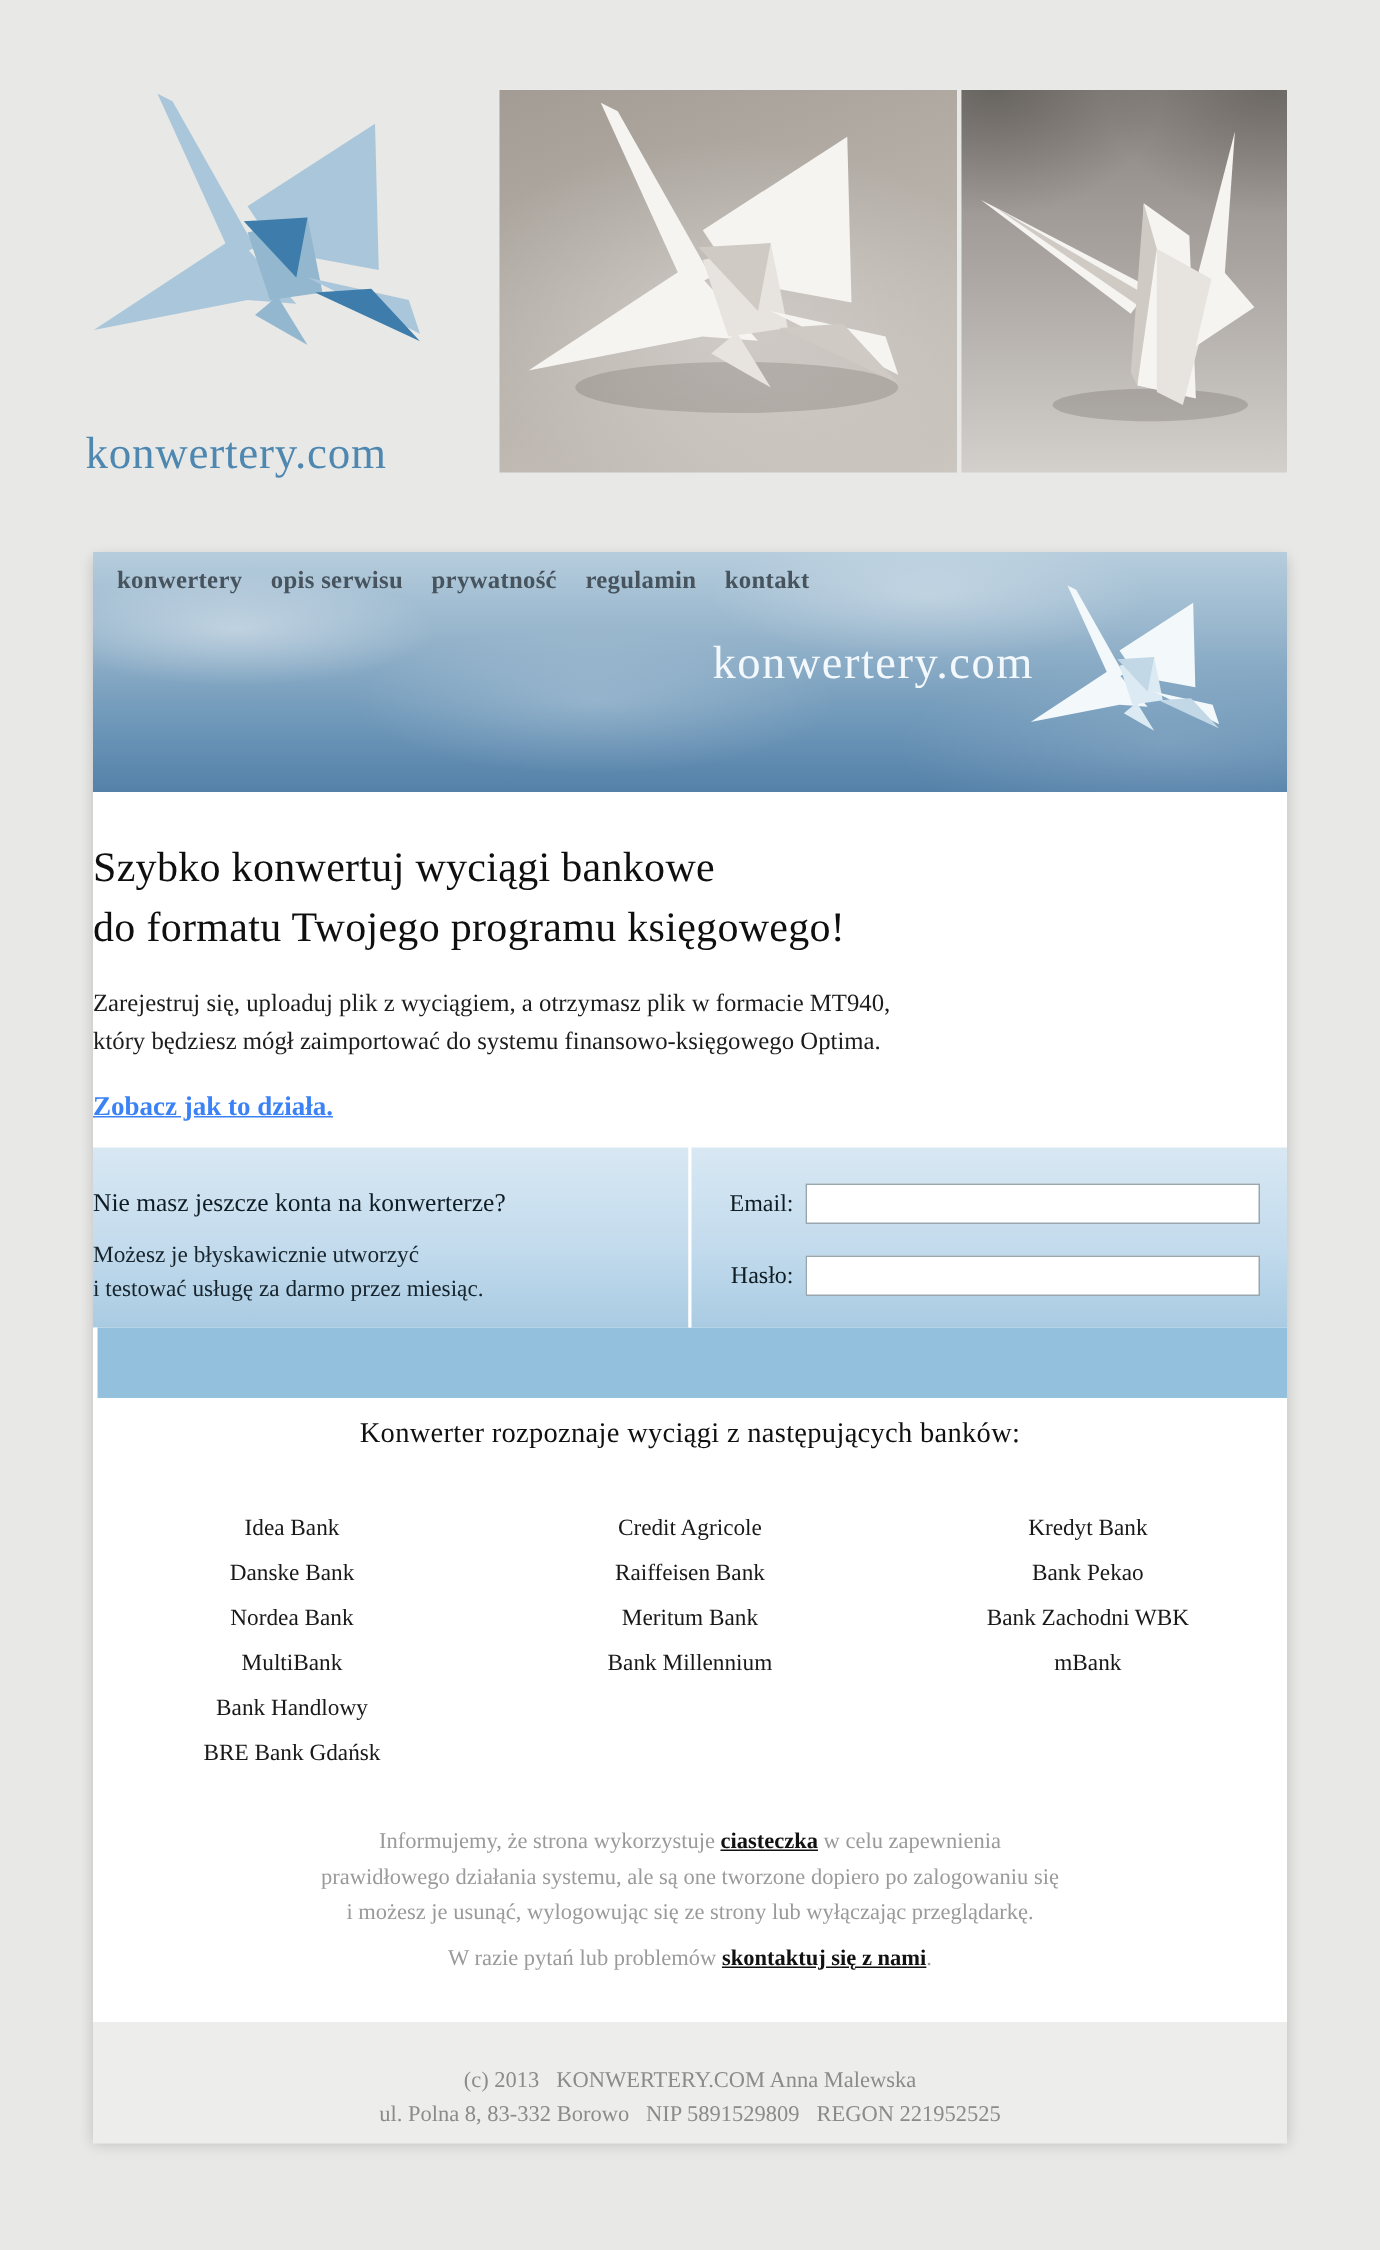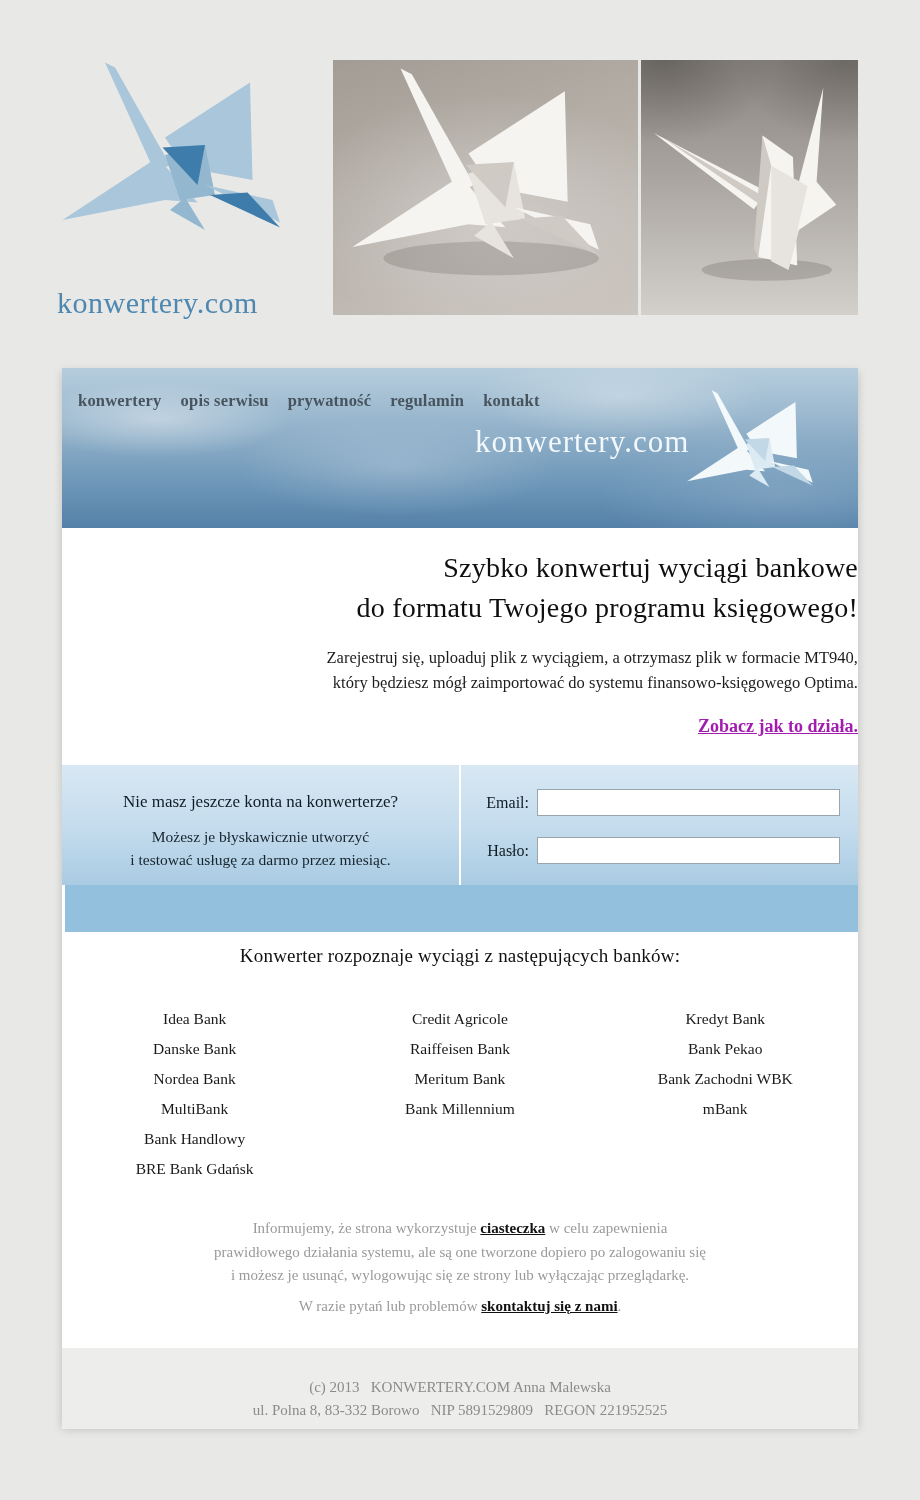--- a/index.html
+++ b/index.html
@@ -44,41 +44,41 @@
   
   .banner {
     position:relative; height:160px; overflow:hidden;
     background:
       radial-gradient(ellipse 190px 55px at 12% 32%, rgba(255,255,255,.38), transparent 70%),
       radial-gradient(ellipse 230px 70px at 42% 62%, rgba(255,255,255,.22), transparent 70%),
       radial-gradient(ellipse 210px 60px at 70% 18%, rgba(255,255,255,.30), transparent 70%),
       radial-gradient(ellipse 260px 80px at 90% 80%, rgba(255,255,255,.14), transparent 70%),
       linear-gradient(180deg,#b6cddd 0%, #93b2ca 38%, #6f98b9 70%, #5581a9 100%);
   }
-  .nav { display:flex; gap:19px; padding:23px 0 0 16px; position:relative; z-index:2; }
+  .nav { display:flex; gap:19px; padding:9px 0 0 16px; position:relative; z-index:2; }
   .nav a {
     font-size:16.5px; font-weight:bold; color:#47545e; text-decoration:none; letter-spacing:.2px;
   }
   .banner-title {
     position:absolute; left:413px; top:56px; font-size:31px; color:#f2f8fc; letter-spacing:1px; z-index:2;
   }
   .banner-crane { position:absolute; right:-6px; top:18px; width:218px; height:130px; z-index:1; }
 
   
-  .hero { text-align:right; padding-top:20px; height:237px; }
+  .hero { text-align:left; padding-top:31px; height:237px; }
   .hero h1 { font-size:28px; font-weight:normal; color:#0f0f0f; line-height:40px; letter-spacing:.2px; }
   .hero p { margin-top:17px; font-size:16.5px; color:#1c1c1c; line-height:25px; }
-  .demo-link { display:inline-block; margin-top:21px; font-size:18px; font-weight:bold; color:#a21caf; text-decoration:underline; }
+  .demo-link { display:inline-block; margin-top:21px; font-size:18px; font-weight:bold; color:#3b82f6; text-decoration:underline; }
 
   
   .form-row { display:flex; height:120px; }
   .form-cell {
     background:linear-gradient(180deg,#d8e8f3 0%, #c3dbed 55%, #a9cbe2 100%);
   }
-  .form-left { width:397px; text-align:center; }
+  .form-left { width:397px; }
   .form-divider { width:2px; background:#fff; }
   .form-right { width:397px; position:relative; }
   .signup-q { font-size:17px; color:#101c24; margin-top:27px; }
   .signup-info { font-size:15.5px; color:#16242d; margin-top:13px; line-height:23px; }
   .field-row { position:absolute; left:0; width:100%; display:flex; align-items:center; }
   .field-row.email { top:24px; }
   .field-row.password { top:72px; }
   .field-row label { width:68px; text-align:right; font-size:16px; color:#101c24; margin-right:8px; }
   .field-row input {
     width:303px; height:27px; border:1px solid #9aa6ad; background:#fff; font-size:14px; padding:0 5px;

